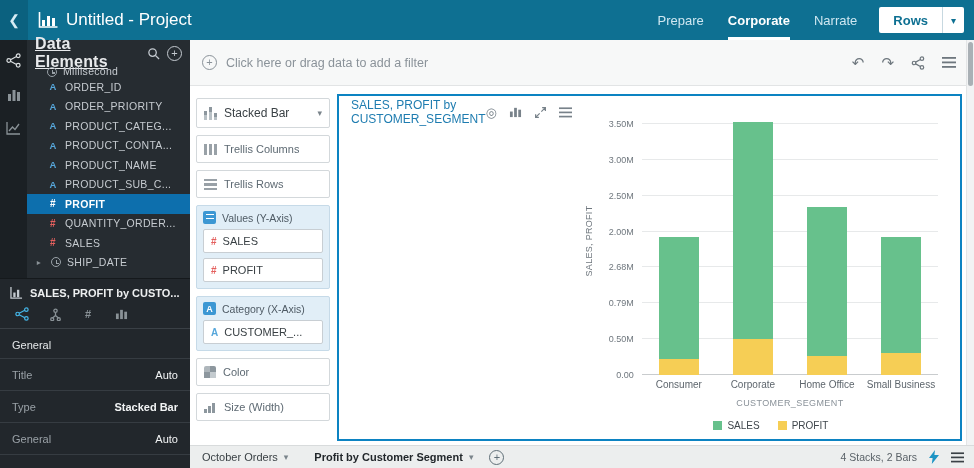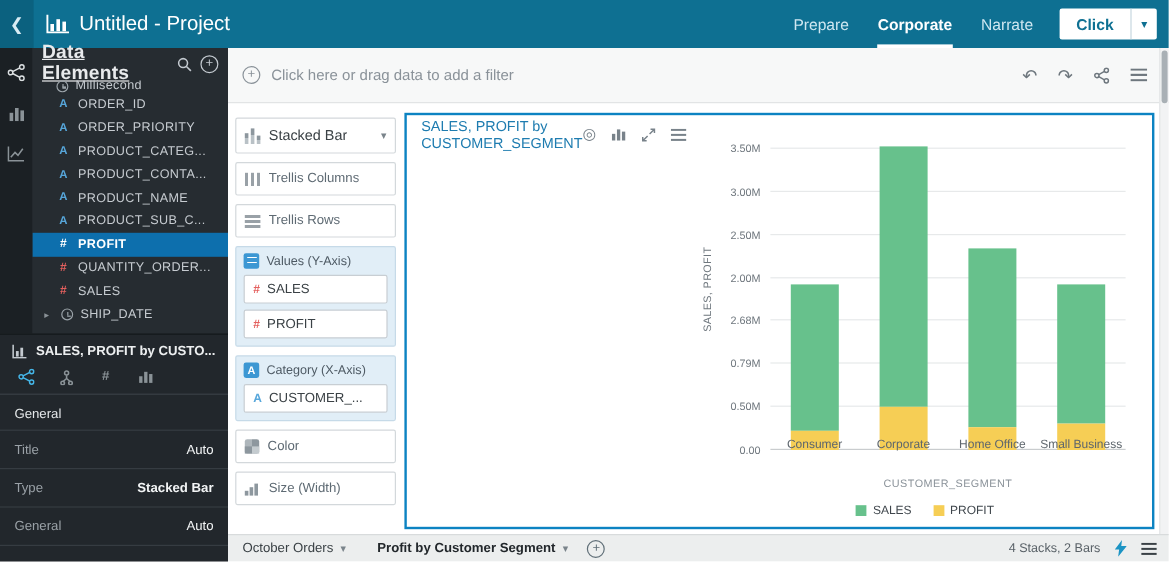--- a/index.html
+++ b/index.html
@@ -116,21 +116,21 @@
   .ylabel span { transform:rotate(-90deg); white-space:nowrap; font-size:9px; color:#6F777E; letter-spacing:.3px; }
   .yaxis { position:absolute; left:16px; width:42px; top:10px; bottom:64px; }
   .ytick { position:absolute; right:6px; transform:translateY(50%); font-size:9px; color:#6F777E; }
   .plot { position:absolute; left:60px; right:22px; top:10px; bottom:64px; }
   .gridline { position:absolute; left:0; right:0; height:1px; background:#E7E9EA; }
   .gridline.axisline { background:#C9CCCE; }
   .bars { position:absolute; left:60px; right:22px; top:10px; bottom:64px; display:flex; }
   .slot { flex:1; display:flex; justify-content:center; align-items:flex-end; height:100%; }
   .bar { width:54%; max-width:82px; height:100%; display:flex; flex-direction:column-reverse; cursor:pointer; }
   .seg { width:100%; }
-  .xlabels { position:absolute; left:60px; right:22px; bottom:60px; height:14px; display:flex; }
+  .xlabels { position:absolute; left:60px; right:22px; bottom:46px; height:14px; display:flex; }
   .xtick { flex:1; text-align:center; font-size:10px; color:#5E666D; }
   .xlabel { position:absolute; left:60px; right:22px; bottom:31px; text-align:center; font-size:9px; color:#8A9299; letter-spacing:.4px; }
   .legend { position:absolute; left:0; right:0; bottom:8px; display:flex; justify-content:center; gap:18px; font-size:10px; color:#3F464C; }
   .lg-item { display:inline-flex; align-items:center; cursor:pointer; }
   .sw { width:9px; height:9px; display:inline-block; margin-right:5px; }
 
   
   .bottom-bar { height:23px; flex:0 0 23px; background:#ECEEEE; border-top:1px solid #D8DBDC; display:flex; align-items:center; padding:0 10px 0 12px; font-size:11px; }
   .bb-item { display:flex; align-items:center; gap:6px; color:#3A4145; cursor:pointer; }
   .bb-tab { display:flex; align-items:center; gap:6px; margin-left:26px; font-weight:700; color:#22272B; cursor:pointer; }
@@ -159,21 +159,21 @@
           <rect x="14" y="6" width="3" height="8" fill="#fff"></rect>
         </svg>
     </span>
     <span class="proj-title">Untitled - Project</span>
     <nav class="topnav">
       <span class="nav-item">Prepare</span>
       <span class="nav-item active">Corporate</span>
       <span class="nav-item">Narrate</span>
     </nav>
     <div class="save-btn">
-      <span class="save-main">Click</span>
+      <span class="save-main">Rows</span>
       <span class="save-sep"></span>
       <span class="save-caret">▾</span>
     </div>
   </header>
 
   <div class="body">
 
     <aside class="sidebar">
       <div class="sidebar-top">
         <div class="rail">

